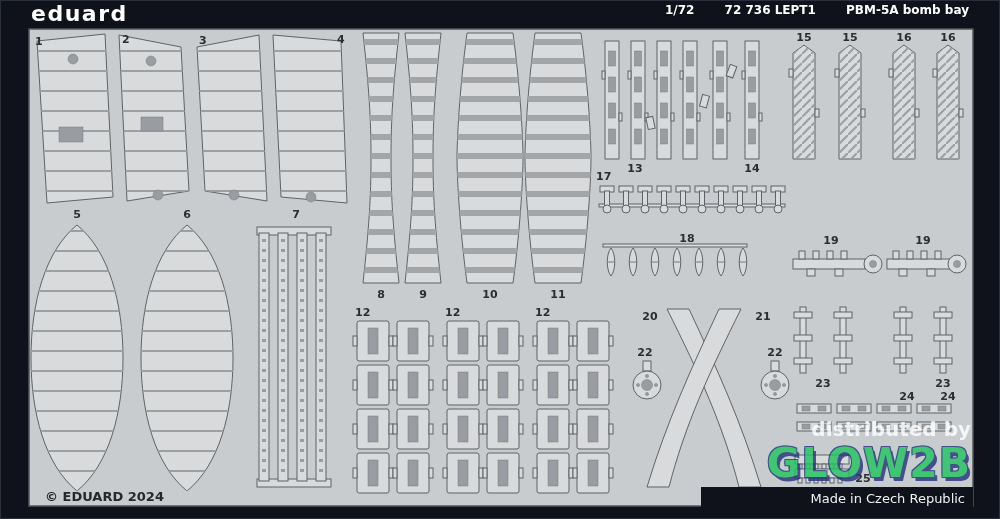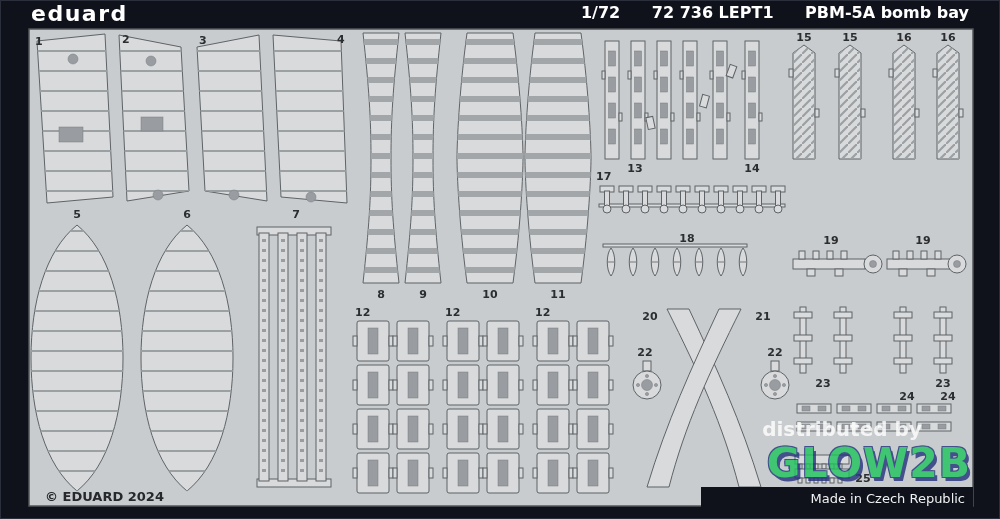--- a/index.html
+++ b/index.html
@@ -7,39 +7,39 @@
     position:relative;width:1000px;height:519px;overflow:hidden;
     background:#0f121b;font-family:"DejaVu Sans",sans-serif;
     border:1px solid #2b2f3c;box-sizing:border-box;
   }
   .brand{
     position:absolute;left:30px;top:0px;color:#ffffff;
     font-size:22px;font-weight:bold;letter-spacing:1.5px;
   }
   .title{
     position:absolute;right:30px;top:2px;color:#ffffff;
-    font-size:16px;font-weight:bold;white-space:nowrap;
+    font-size:12px;font-weight:bold;white-space:nowrap;
   }
   .title span + span{margin-left:26px;}
   svg#sheet{position:absolute;left:0;top:0;}
   .part{fill:#d8dadb;stroke:#5f6367;stroke-width:1;}
   .slot{fill:#999da1;stroke:#777b7f;stroke-width:.5;}
   .pn{font:bold 11px "DejaVu Sans",sans-serif;fill:#2b2d2f;}
   .copyright{
     position:absolute;left:44px;top:488px;color:#26282b;
     font-size:13px;font-weight:bold;
   }
   .madein{
     position:absolute;right:34px;top:490px;color:#f0f1f2;font-size:13px;
   }
   .watermark{
     position:absolute;left:712px;top:416px;width:258px;text-align:right;
     opacity:.82;pointer-events:none;
   }
-  .wm1{color:#ffffff;font-size:20px;font-weight:bold;text-align:center;}
+  .wm1{color:#ffffff;font-size:20px;font-weight:bold;}
   .wm2{
     color:#22c55e;font-size:41px;font-weight:bold;letter-spacing:1px;line-height:1.08;
     text-shadow:3px 4px 0 #27357e,-1px -1px 0 #27357e,1px -1px 0 #27357e,-1px 1px 0 #27357e;
   }
 </style>
 </head>
 <body>
 
 <div id="stage">
 

